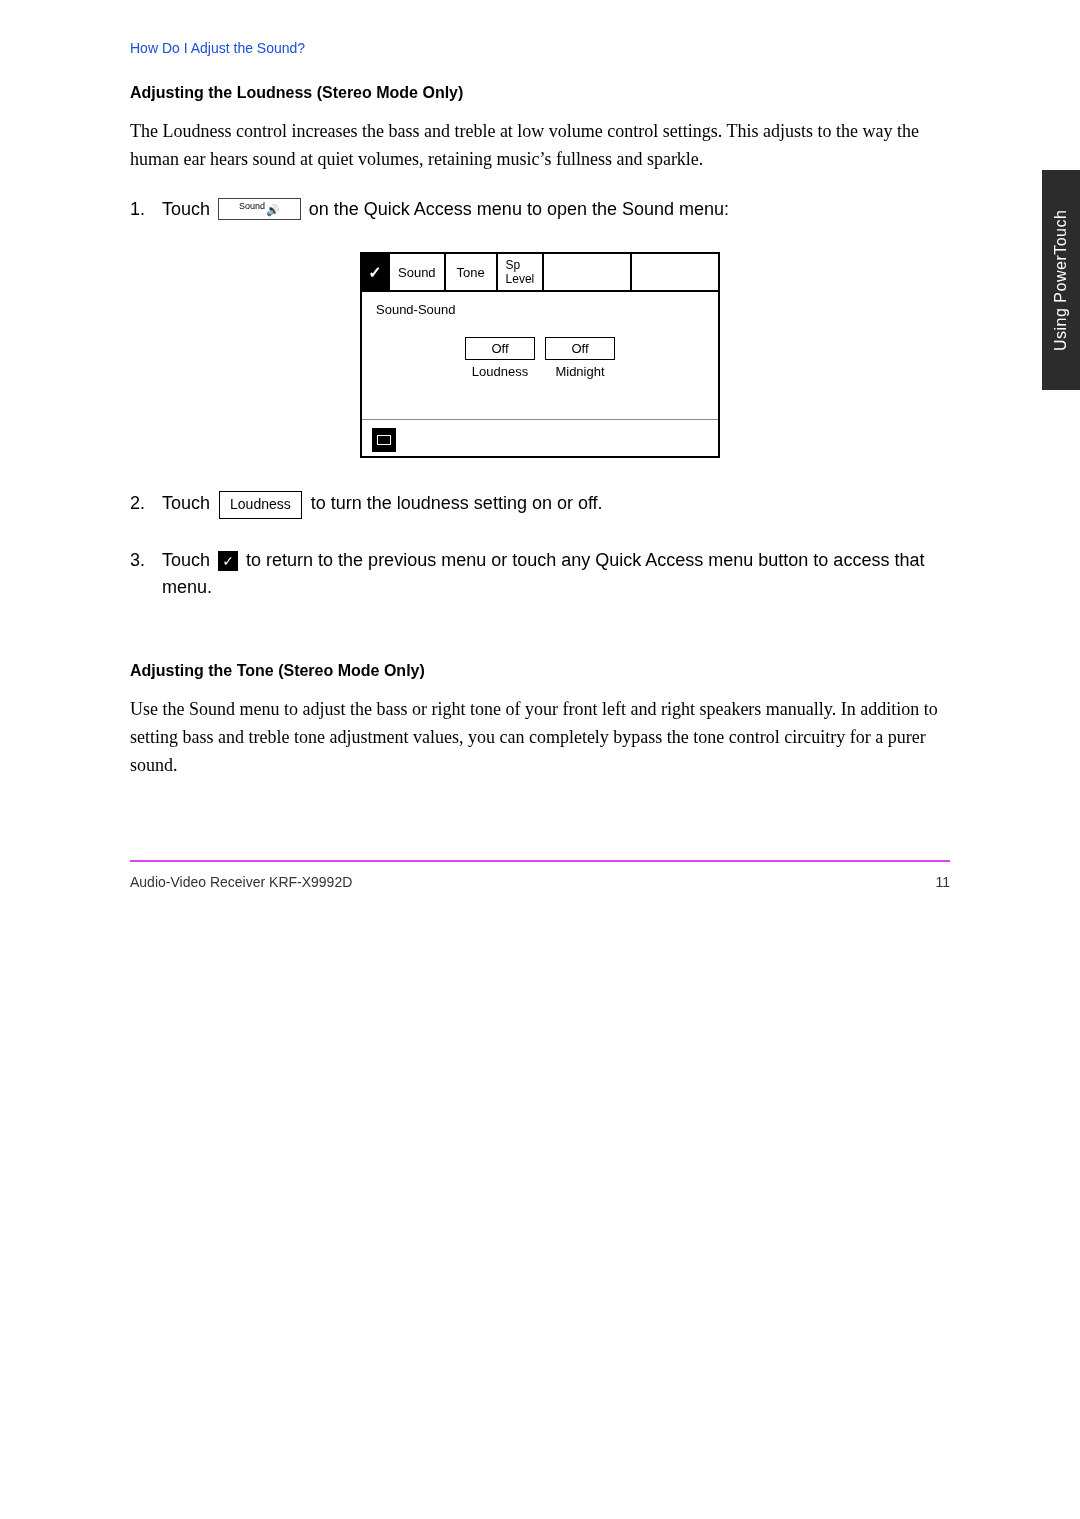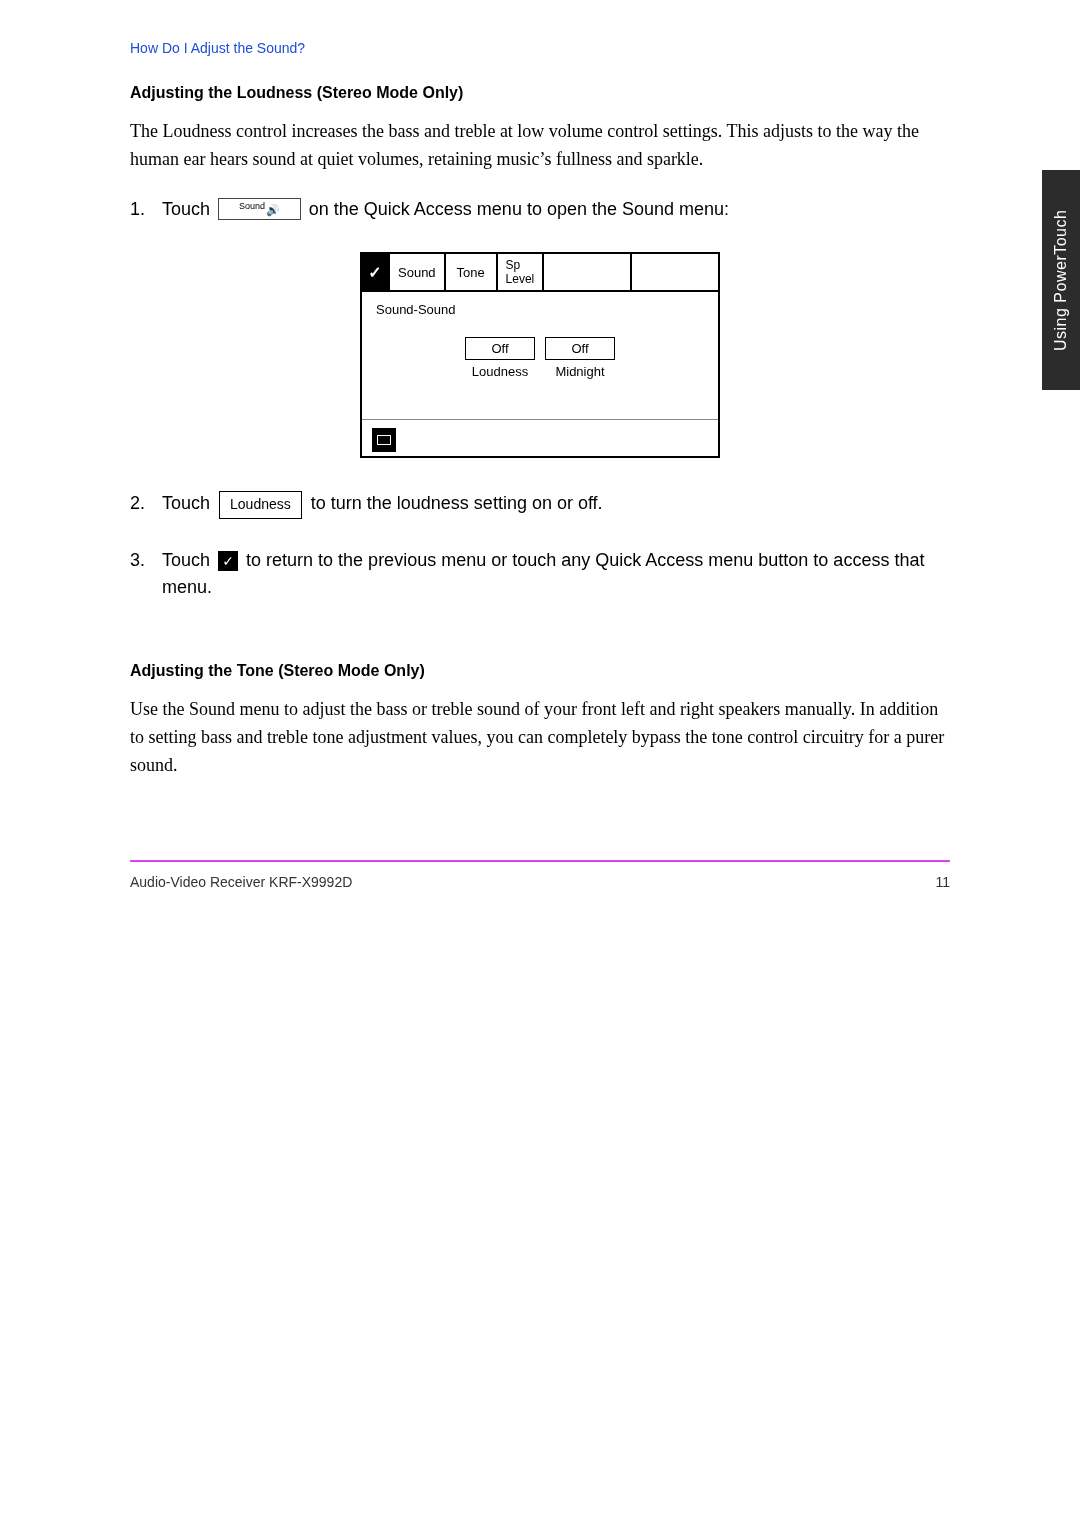--- a/index.html
+++ b/index.html
@@ -341,21 +341,21 @@
       Touch
       <span class="checkmark-icon">✓</span>
       to return to the previous menu or touch any Quick Access menu button to access that menu.
     </span>
   </div>
 
   <div class="divider-space"></div>
 
   <div class="section-heading">Adjusting the Tone (Stereo Mode Only)</div>
 
-  <div class="body-text">Use the Sound menu to adjust the bass or treble sound of your front left and right speakers manually. In addition to setting bass and treble tone adjustment values, you can completely bypass the tone control circuitry for a purer sound.</div>
+  <div class="body-text">Use the Sound menu to adjust the bass or right tone of your front left and right speakers manually. In addition to setting bass and treble tone adjustment values, you can completely bypass the tone control circuitry for a purer sound.</div>
 
   <div class="page-footer">
     <span>Audio-Video Receiver KRF-X9992D</span>
     <span>11</span>
   </div>
 
 </div>
 
 <div class="sidebar-label">Using PowerTouch</div>
 

